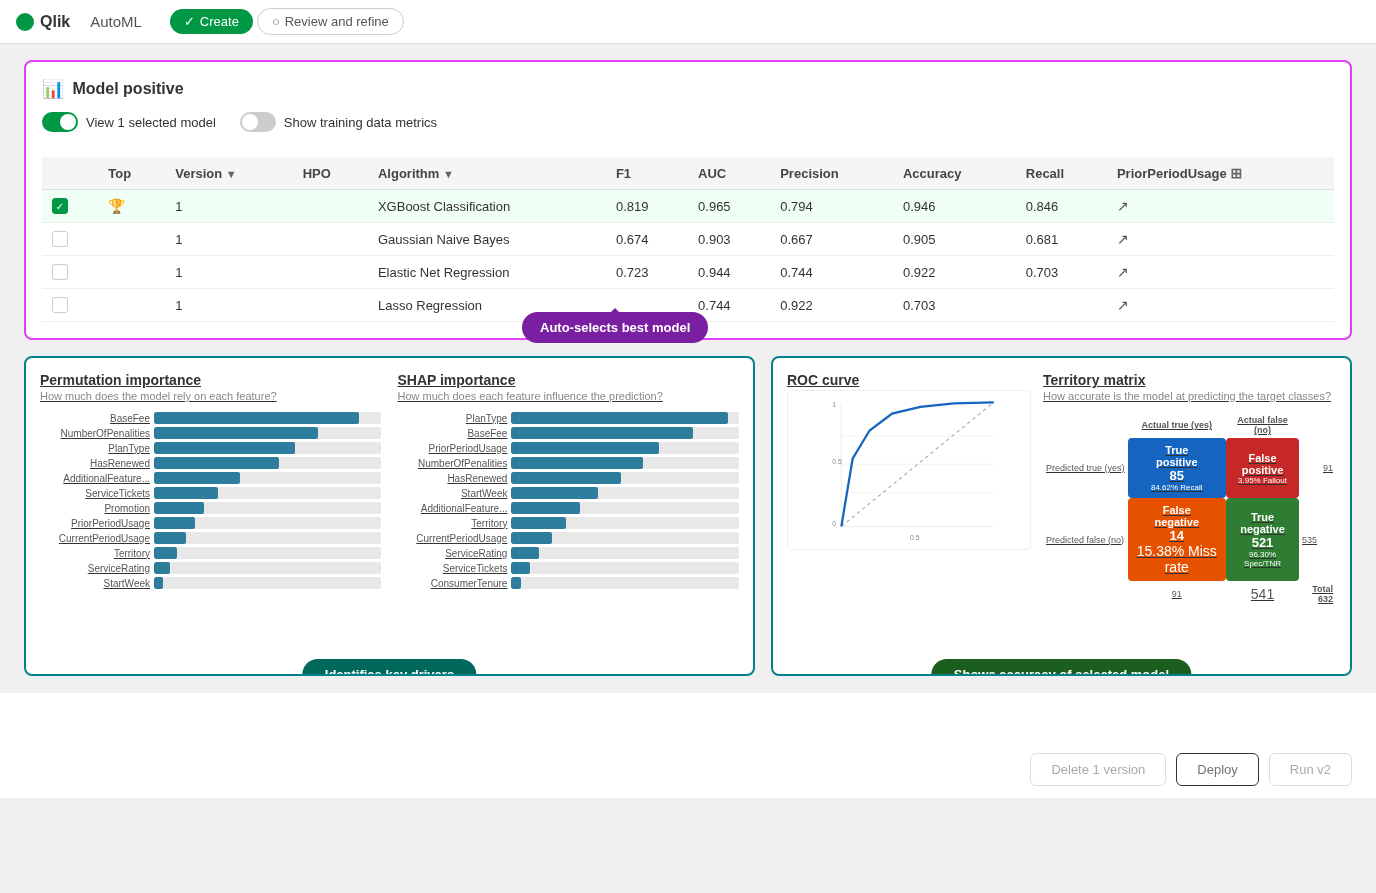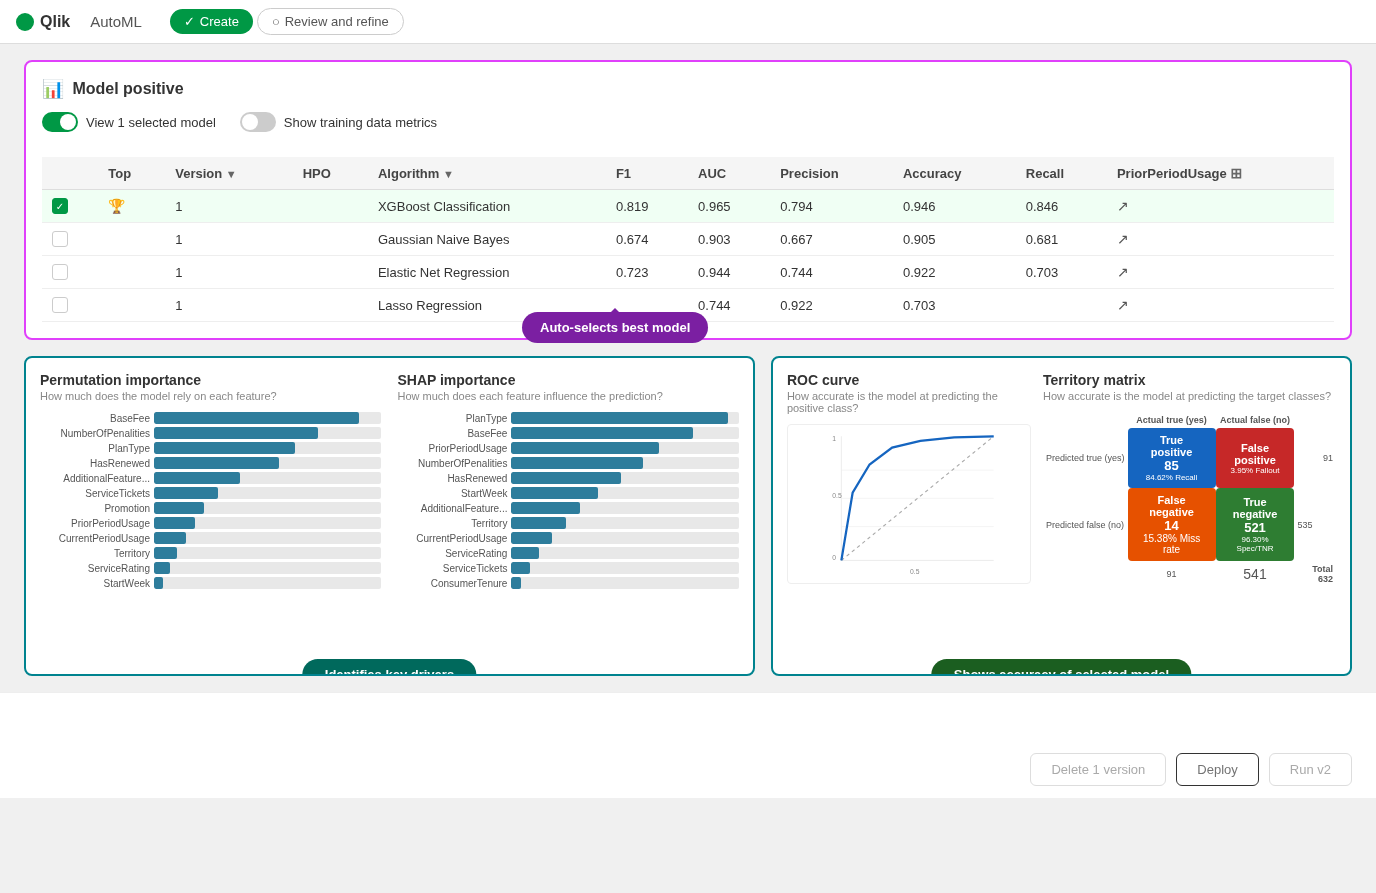--- a/index.html
+++ b/index.html
@@ -45,21 +45,21 @@
     .trophy-icon { color: #888; font-size: 14px; }
     .ext-link { color: #555; cursor: pointer; font-size: 14px; }
     .filter-icon { color: #666; font-size: 11px; cursor: pointer; }
     .col-settings { color: #666; font-size: 14px; cursor: pointer; }
 
     
     .tooltip-bubble { position: absolute; background: #7b1fa2; color: #fff; padding: 8px 18px; border-radius: 20px; font-size: 13px; font-weight: 600; white-space: nowrap; }
     .tooltip-bubble::before { content: ''; position: absolute; top: -8px; left: 50%; transform: translateX(-50%); border: 4px solid transparent; border-bottom-color: #7b1fa2; }
 
     
-    .bottom-row { display: flex; gap: 16px; }
+    .bottom-row { display: flex; gap: 16px; text-decoration: underline; }
     .panel { background: #fff; border: 2px solid #00838f; border-radius: 8px; padding: 14px; flex: 1; min-height: 320px; position: relative; overflow: hidden; }
     .panel-title { font-size: 14px; font-weight: 700; color: #333; margin-bottom: 2px; }
     .panel-subtitle { font-size: 11px; color: #888; margin-bottom: 10px; }
     .bar-chart { flex: 1; }
     .bar-row { display: flex; align-items: center; gap: 4px; margin-bottom: 3px; }
     .bar-label { font-size: 10px; color: #555; width: 110px; text-align: right; flex-shrink: 0; }
     .bar-track { flex: 1; height: 12px; background: #e8e8e8; border-radius: 2px; overflow: hidden; }
     .bar-fill { height: 100%; background: #2e7d9c; border-radius: 2px; }
     .roc-svg { width: 100%; height: 160px; }
 
@@ -383,21 +383,20 @@
       <div style="position:absolute; bottom:-16px; left:50%; transform:translateX(-50%); background:#00695c; color:#fff; padding:8px 22px; border-radius:20px; font-size:13px; font-weight:700; white-space:nowrap; z-index:20;">
         <span>Identifies key drivers</span>
       </div>
     </div>
 
     <div class="panel" style="flex:1.1; position:relative;">
       <div style="display:flex; gap:12px;">
 
         <div style="flex:1;">
           <div class="panel-title">ROC curve</div>
-          <div class="panel-subtitle">How accurate is the model at predicting the positive class?</div>
           <svg class="roc-svg" viewBox="0 0 160 140" style="border:1px solid #eee; border-radius:4px;">
 
             <line x1="20" y1="10" x2="20" y2="120" stroke="#ddd" stroke-width="0.5"></line>
             <line x1="20" y1="120" x2="155" y2="120" stroke="#ddd" stroke-width="0.5"></line>
             <line x1="20" y1="90" x2="155" y2="90" stroke="#eee" stroke-width="0.5"></line>
             <line x1="20" y1="65" x2="155" y2="65" stroke="#eee" stroke-width="0.5"></line>
             <line x1="20" y1="40" x2="155" y2="40" stroke="#eee" stroke-width="0.5"></line>
 
             <line x1="20" y1="120" x2="155" y2="10" stroke="#aaa" stroke-width="1" stroke-dasharray="3,3"></line>
 
@@ -444,21 +443,21 @@
               <td style="font-size:9px; padding:3px; text-align:right; color:#555;">91</td>
             </tr>
             <tr>
               <td style="font-size:9px; color:#555; padding:3px; white-space:nowrap;">
                 <span>Predicted false (no)</span>
               </td>
               <td style="background:#e65100; color:#fff; padding:6px 8px; border-radius:4px; text-align:center;">
                 <div style="font-weight:700; font-size:11px;">False</div>
                 <div style="font-weight:700; font-size:11px;">negative</div>
                 <div style="font-size:13px; font-weight:700;">14</div>
-                <div style="font-size:10px;">15.38% Miss rate</div>
+                <div style="font-size:14px;">15.38% Miss rate</div>
               </td>
               <td style="background:#2e7d32; color:#fff; padding:6px 8px; border-radius:4px; text-align:center;">
                 <div style="font-weight:700; font-size:11px;">True</div>
                 <div style="font-weight:700; font-size:11px;">negative</div>
                 <div style="font-size:13px; font-weight:700;">521</div>
                 <div style="font-size:8px;">96.30% Spec/TNR</div>
               </td>
               <td style="font-size:9px; padding:3px; color:#555;">535</td>
             </tr>
             <tr>

